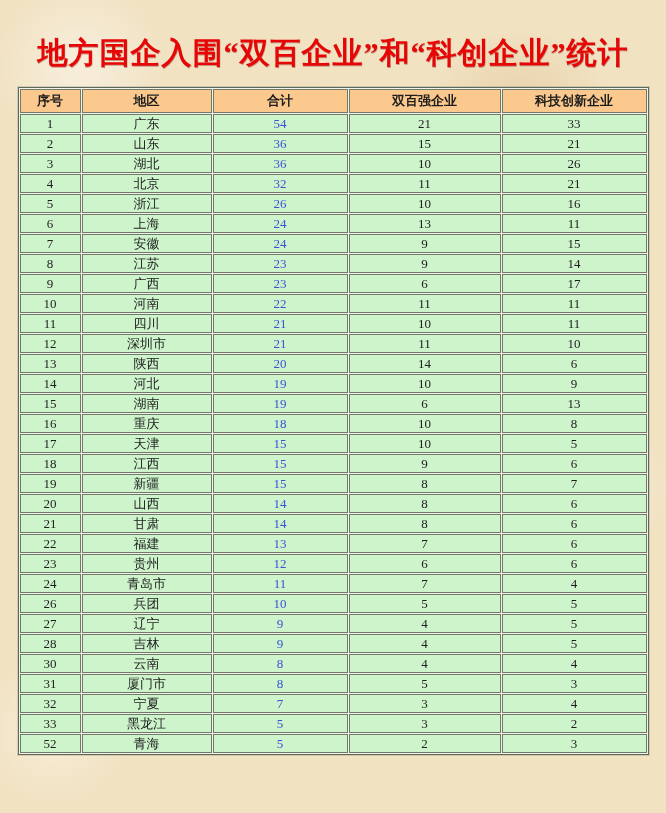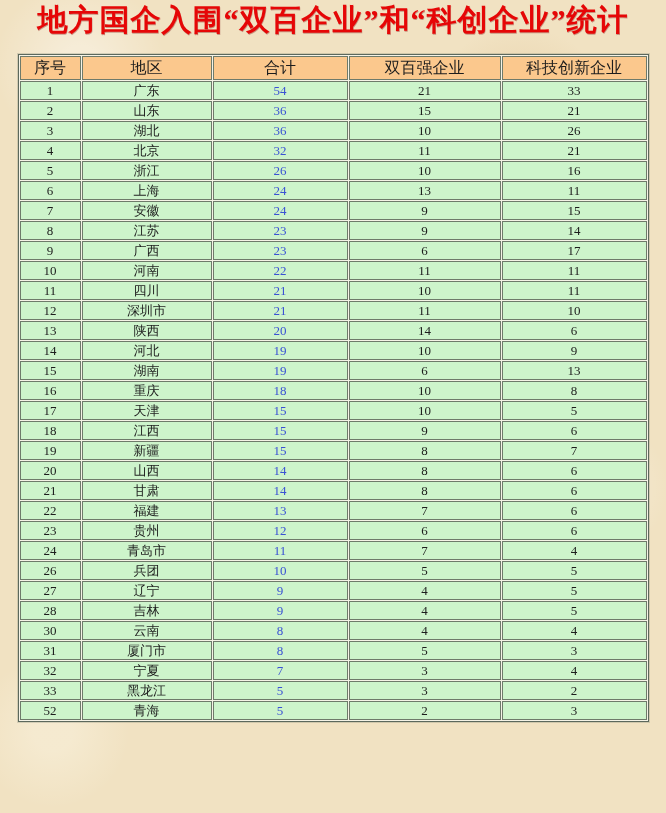--- a/index.html
+++ b/index.html
@@ -20,21 +20,21 @@
     background-color:var(--page-bg);
     background-image:
       radial-gradient(circle at 12% 8%, rgba(255,255,255,.35) 0 2%, transparent 9%),
       radial-gradient(circle at 78% 15%, rgba(214,180,130,.30) 0 3%, transparent 11%),
       radial-gradient(circle at 30% 45%, rgba(255,250,235,.28) 0 3%, transparent 10%),
       radial-gradient(circle at 90% 60%, rgba(255,255,255,.25) 0 2%, transparent 9%),
       radial-gradient(circle at 55% 80%, rgba(212,178,128,.25) 0 3%, transparent 10%),
       radial-gradient(circle at 8% 90%, rgba(255,252,240,.3) 0 2%, transparent 8%),
       radial-gradient(circle at 45% 20%, rgba(216,184,136,.22) 0 4%, transparent 12%);
   }
-  .page{width:666px;height:813px;box-sizing:border-box;}
+  .page{width:666px;height:813px;box-sizing:border-box;padding-top:33px;}
   .title{
     margin:0 0 13px 0;
     text-align:center;
     font-size:30px;
     font-weight:bold;
     letter-spacing:1px;
     color:var(--title-color);
     text-shadow:0.5px 0.5px 0 rgba(120,0,0,.35);
   }
   table.stats{
@@ -51,22 +51,22 @@
     border:1px solid var(--border);
     text-align:center;
     vertical-align:middle;
     overflow:hidden;
     white-space:nowrap;
     color:var(--text);
   }
   thead th{
     background:var(--header-bg);
     height:20px;
-    font-size:16px;
-    font-weight:normal;
+    font-size:13px;
+    font-weight:bold;
     line-height:20px;
   }
   tbody td, tfoot td{
     background:var(--cell-bg);
     height:15px;
     line-height:15px;
     font-size:13px;
   }
   td.c-total{color:var(--blue);}
 </style>

